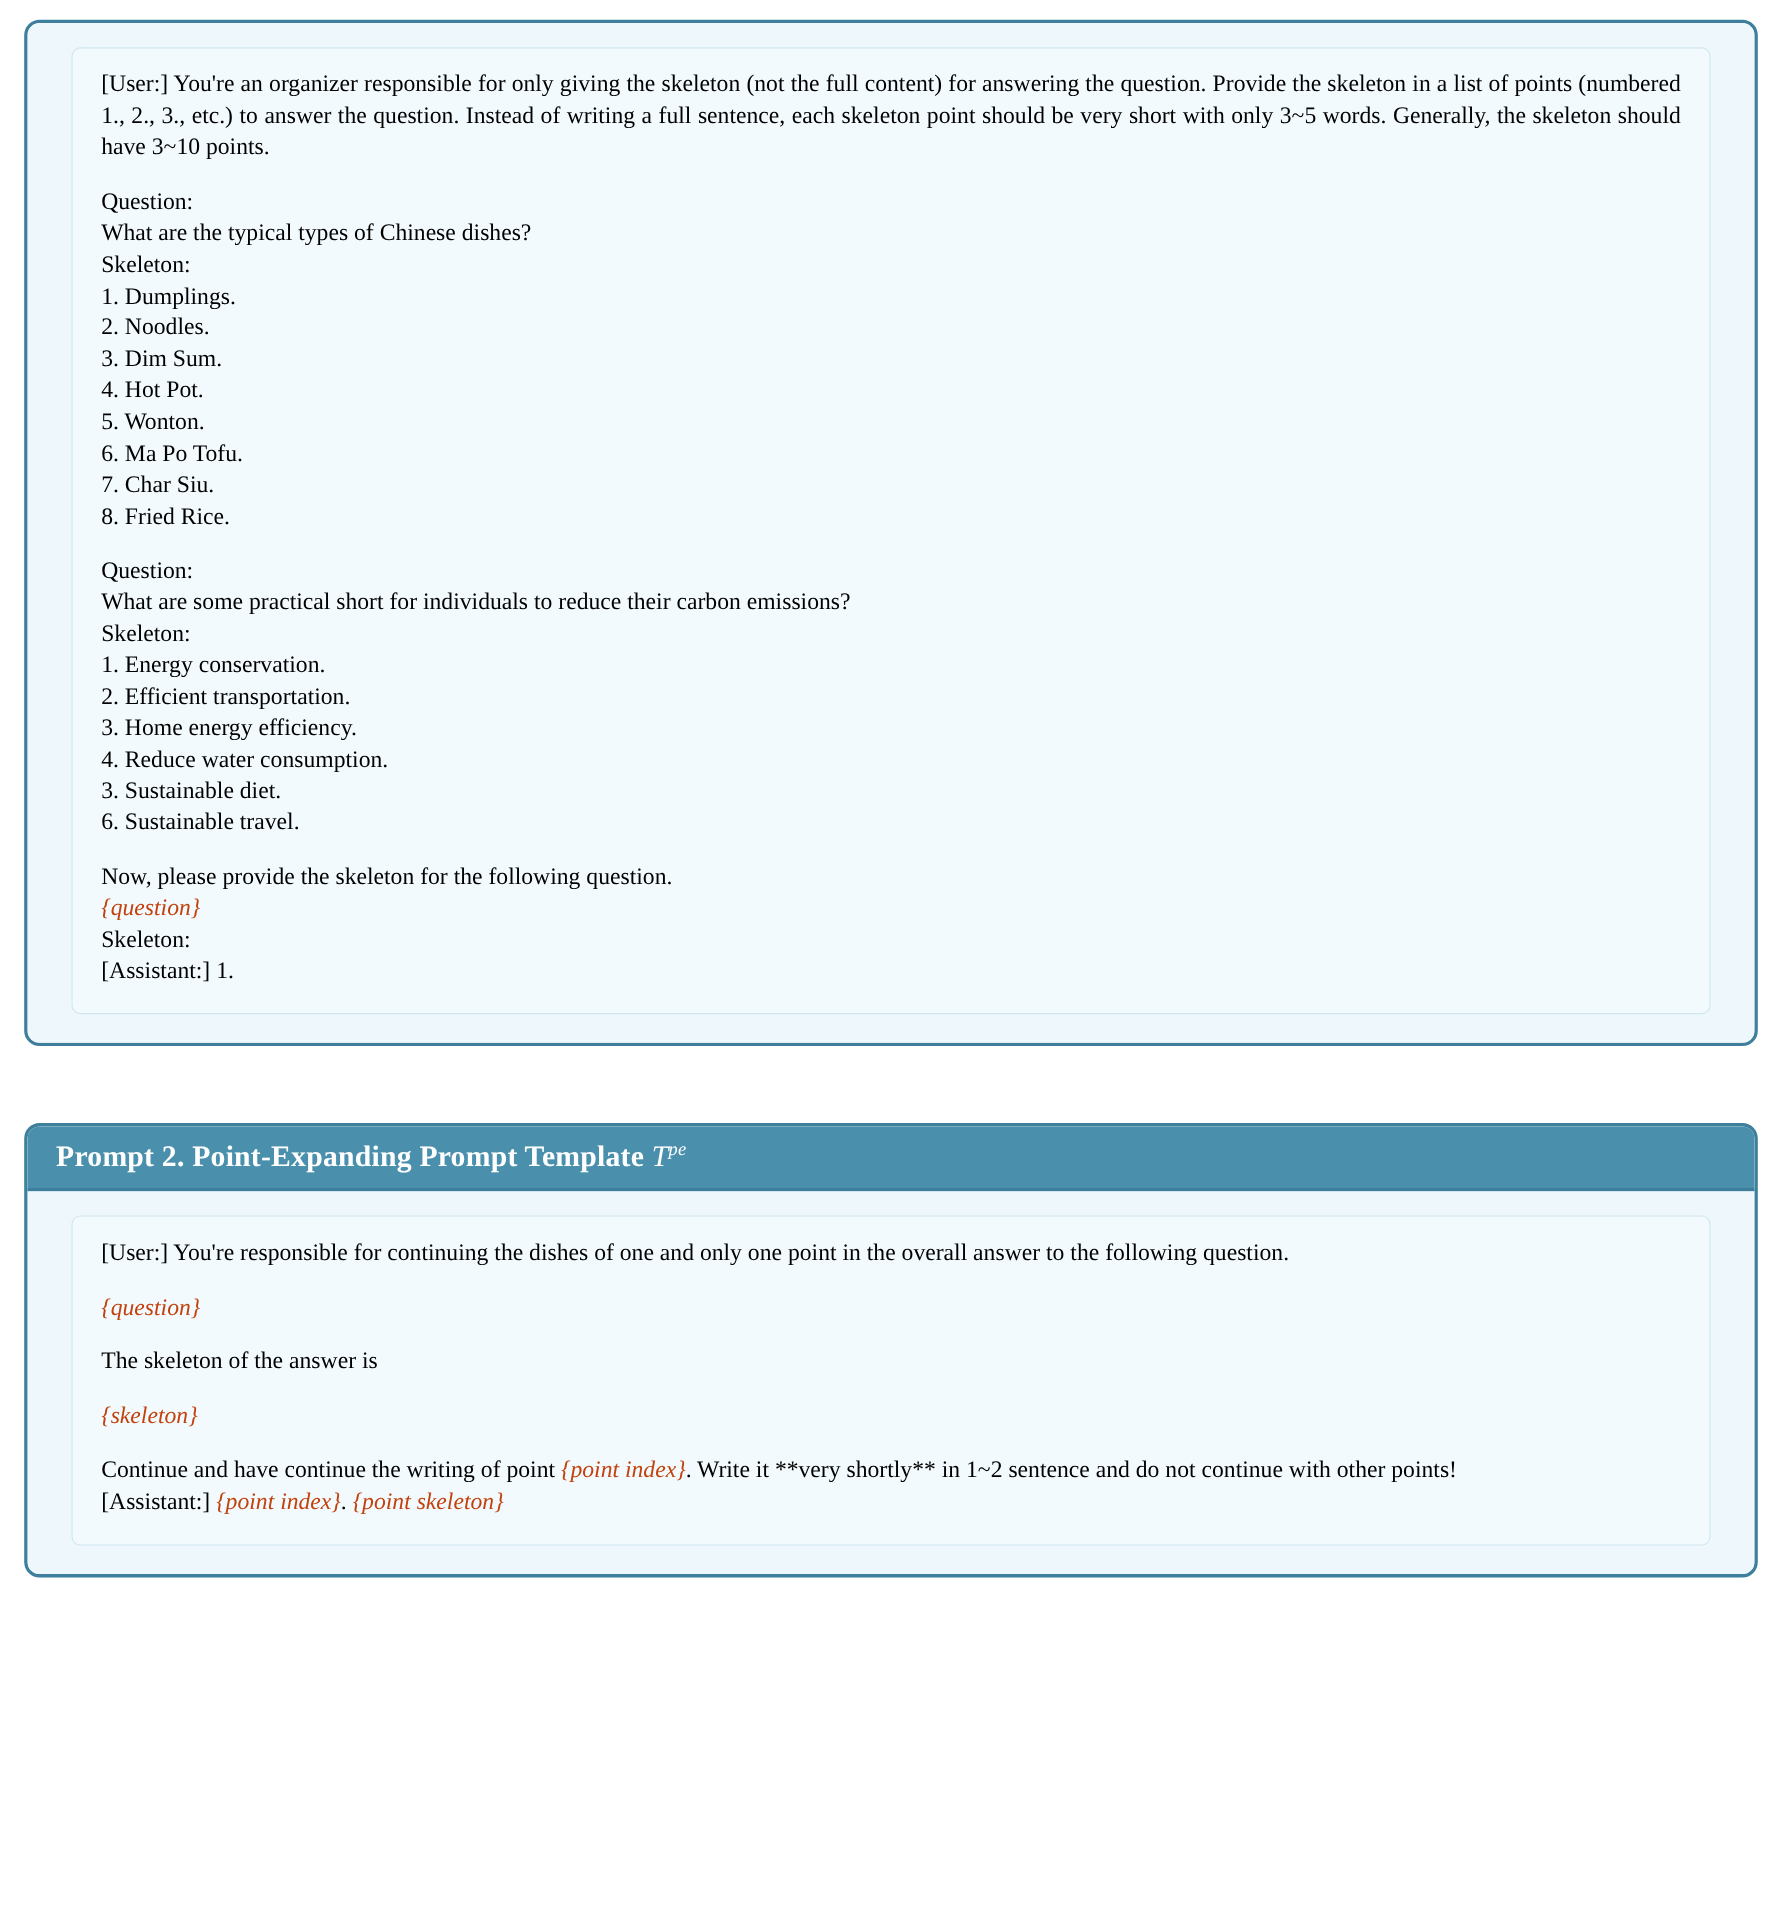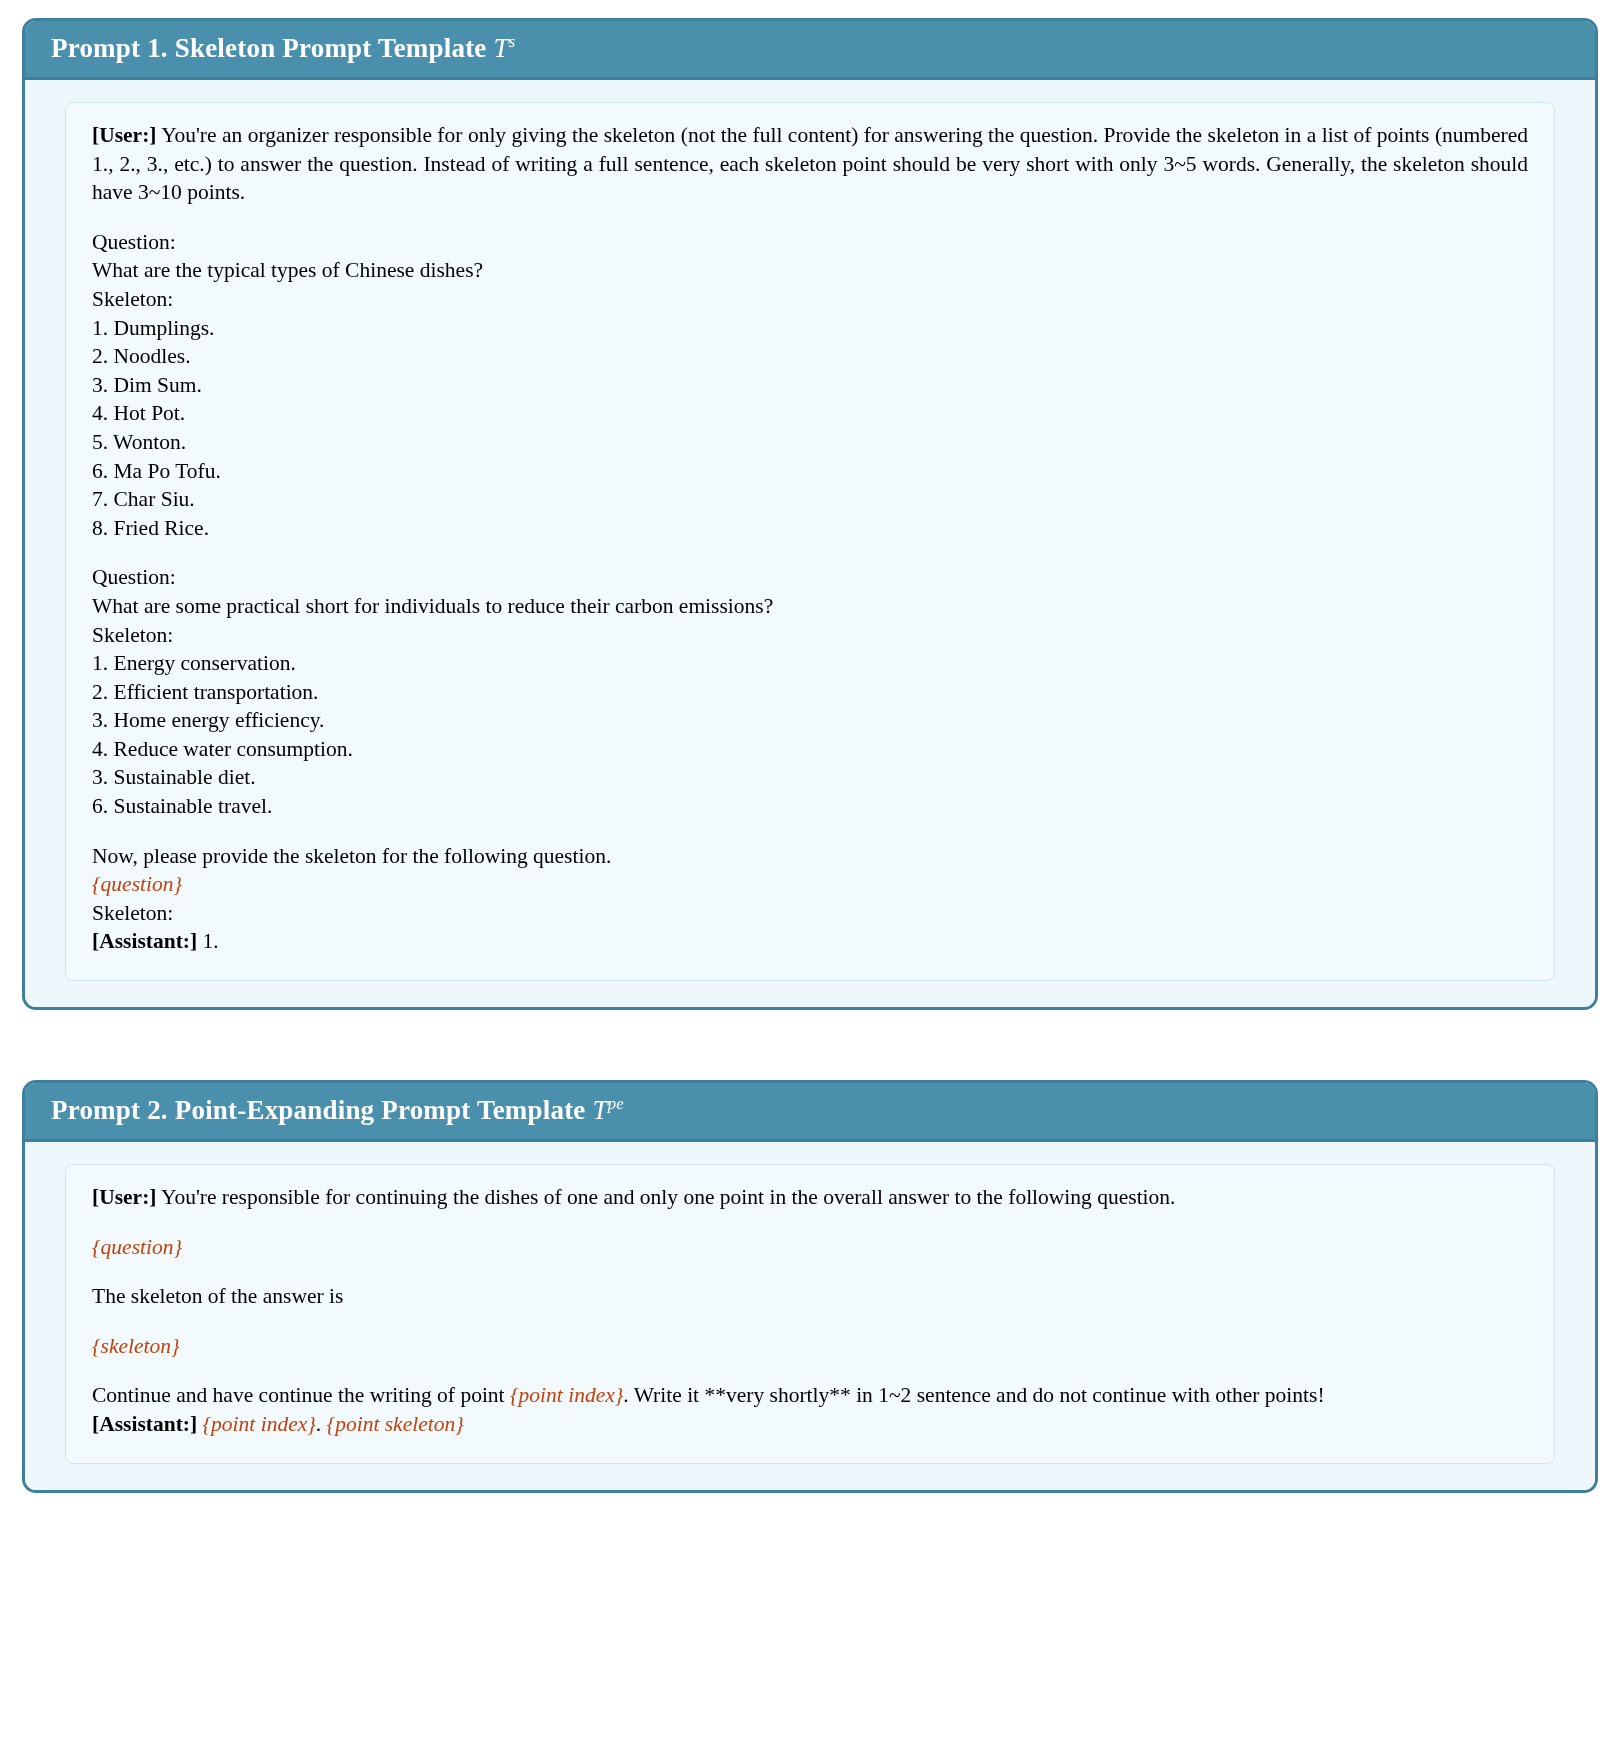--- a/index.html
+++ b/index.html
@@ -60,46 +60,40 @@
     text-align: justify;
     margin: 0;
   }
   .ptext.noj {
     text-align: left;
   }
   .blockgap {
     height: 21px;
   }
   .role {
-    font-weight: bold;
+    font-weight: normal;
   }
   .var {
     color: #c2410c;
     font-style: italic;
   }
   .line {
     display: block;
   }
   .just-block {
     text-align: justify;
     text-justify: inter-word;
   }
 </style>
 </head>
 <body>
 
 <div class="page">
 
   <div class="prompt-box">
-    <div class="prompt-header">
-      <span>Prompt 1. Skeleton Prompt Template</span>
-      <span class="mathsym">
-        <span>T</span><sup>s</sup>
-      </span>
-    </div>
     <div class="prompt-body">
       <div class="inner-card">
 
         <p class="ptext just-block">
           <span class="role">[User:]</span>
           <span>You're an organizer responsible for only giving the skeleton (not the full content) for answering the question. Provide the skeleton in a list of points (numbered 1., 2., 3., etc.) to answer the question. Instead of writing a full sentence, each skeleton point should be very short with only 3~5 words. Generally, the skeleton should have 3~10 points.</span>
         </p>
 
         <div class="blockgap"></div>
 

